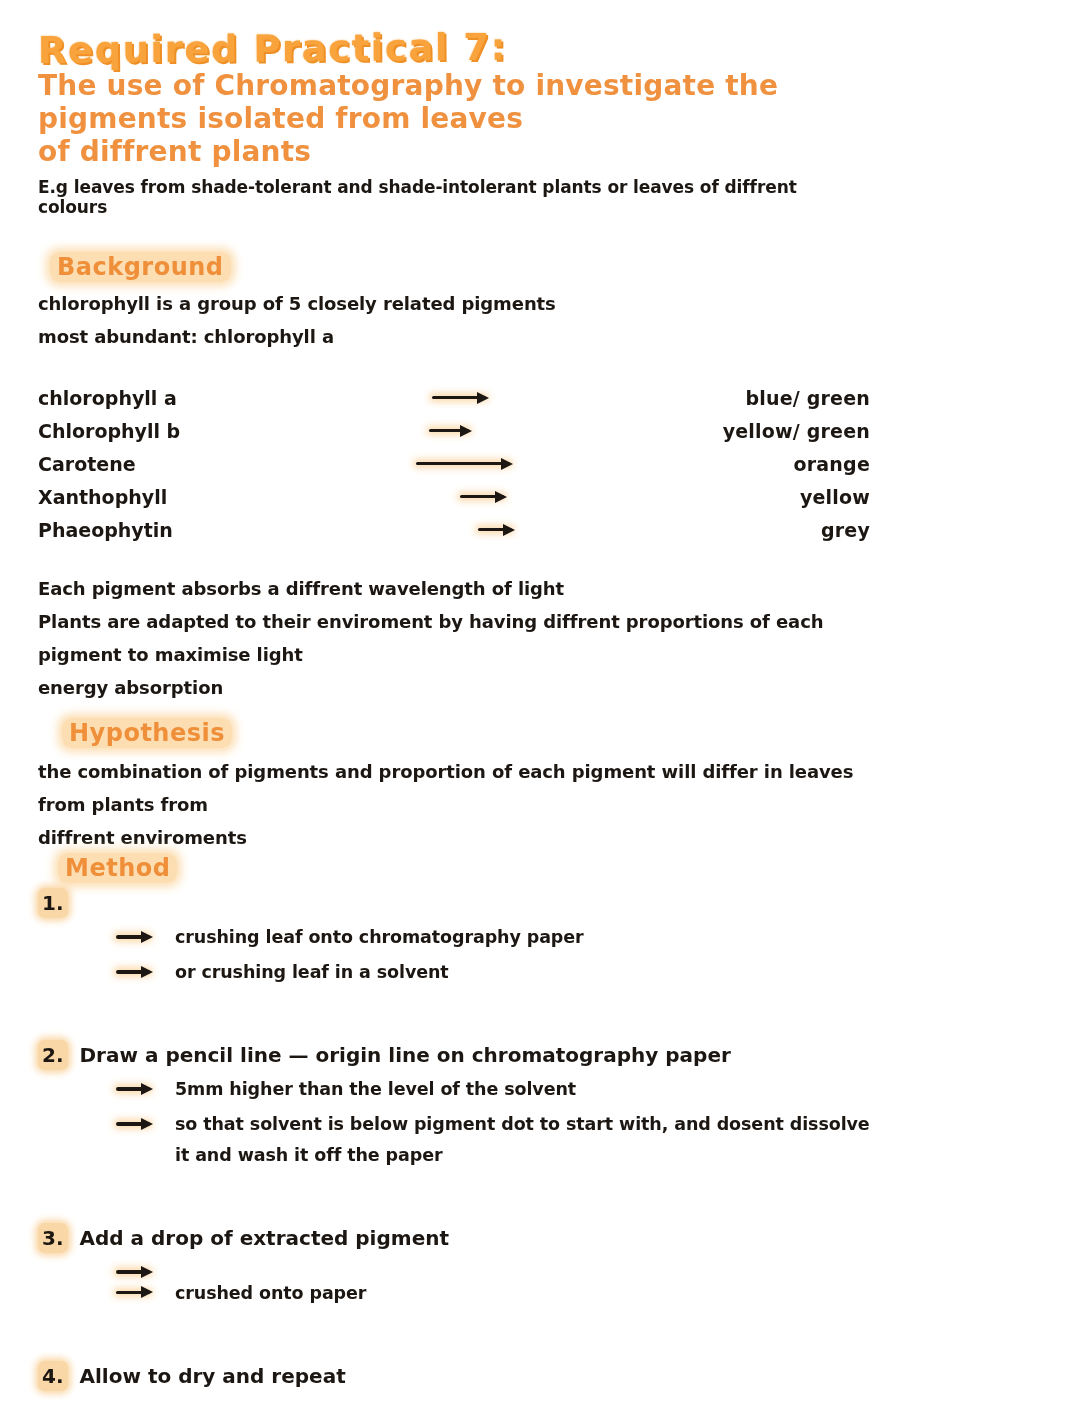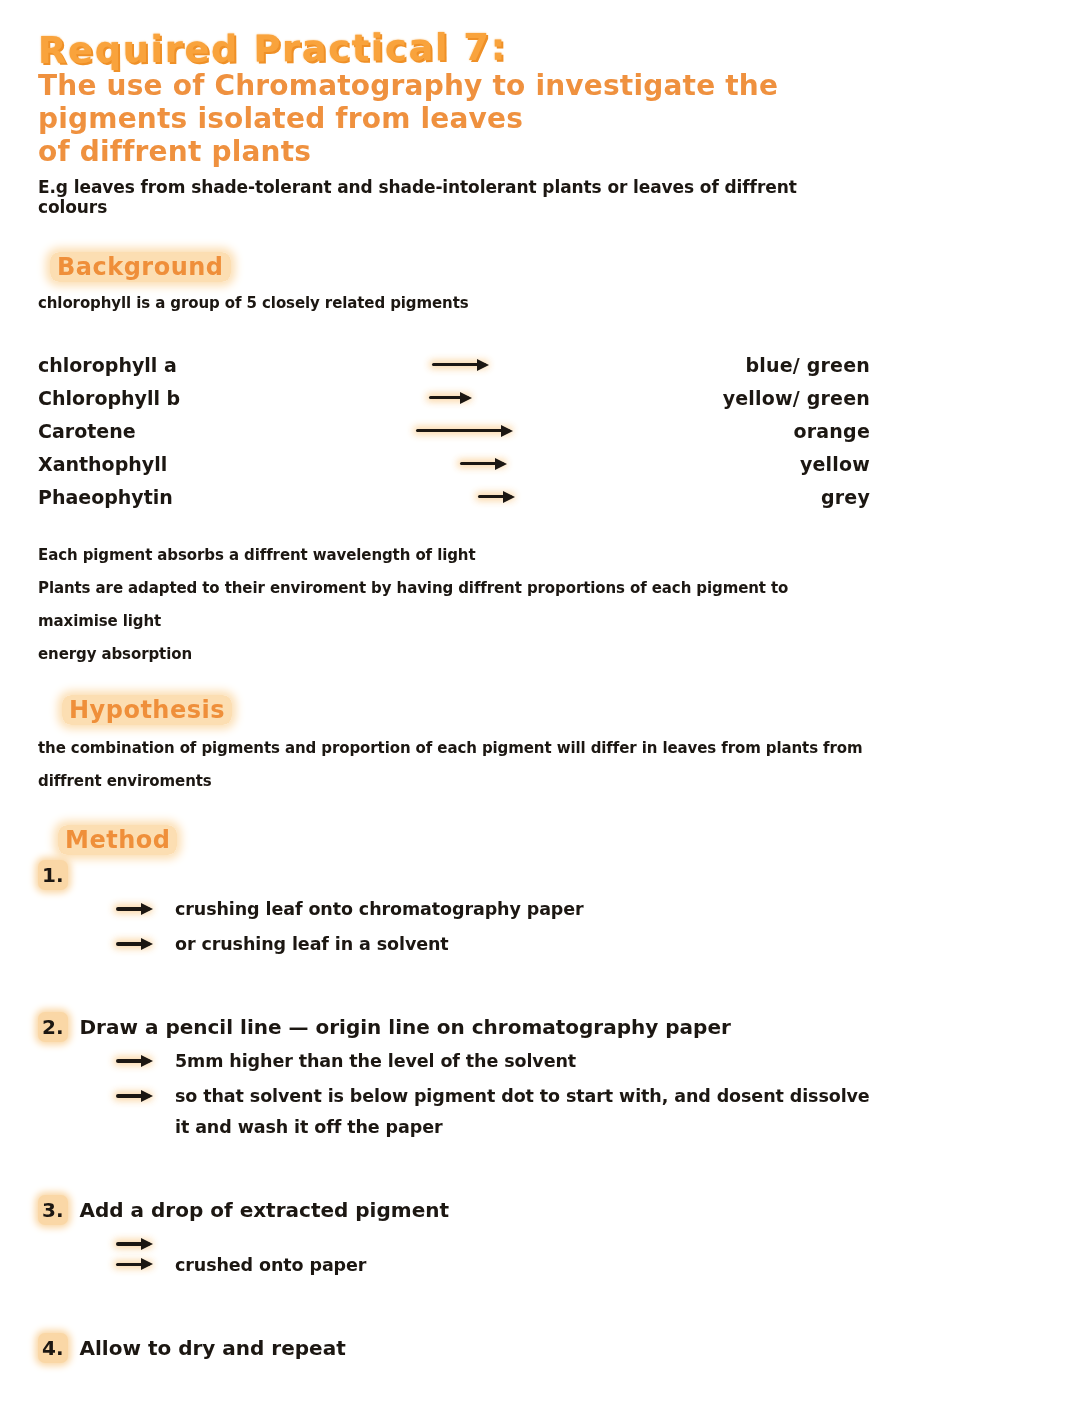--- a/index.html
+++ b/index.html
@@ -12,29 +12,29 @@
     margin:0; font-size:37px; font-weight:700; letter-spacing:1.5px;
     color:#F9A33C; text-shadow:2px 2px 0 #ef9027, 0 0 2px #f7b86a;
     transform:rotate(-0.4deg);
   }
   .subtitle { font-size:28px; line-height:33px; font-weight:700; color:#EF913F; letter-spacing:0.2px; }
   .example { margin-top:9px; font-size:17px; font-weight:700; letter-spacing:-0.1px; }
 
   .sec-head { font-size:24px; font-weight:700; color:#EF8F3A; letter-spacing:0.5px;padding-left:12px; }
   .hl { background:#FCDEB2; border-radius:9px; padding:1px 7px; box-shadow:0 0 10px 4px #FCDEB2; }
 
-  .body-line { font-size:15px; line-height:33px; font-weight:700; letter-spacing:-0.1px; }
+  .body-line { font-size:18px; line-height:33px; font-weight:700; letter-spacing:-0.1px; }
 
   .mt-bg    { margin-top:36px; }
   .mt-intro { margin-top:6px; }
   .mt-pig   { margin-top:28px; }
   .mt-notes { margin-top:26px; }
-  .mt-hyp   { margin-top:25px; margin-left:12px; }
+  .mt-hyp   { margin-top:15px; margin-left:12px; }
   .mt-hyptx { margin-top:8px; }
-  .mt-meth  { margin-top:28px; margin-left:8px; }
+  .mt-meth  { margin-left:8px; }
 
   .pig-row { display:flex; align-items:center; height:33px; font-size:19px; font-weight:700;justify-content:space-between; }
   .pig-colour { letter-spacing:0.2px; }
 
   .arrow {
     display:inline-block; position:relative; height:3.5px; background:#1c1712;
     border-radius:2px; flex:none;
     box-shadow:0 0 7px 3px rgba(251,216,168,0.95);
     margin:0 16px 0 12px;
   }
@@ -64,20 +64,21 @@
     <div>The use of Chromatography to investigate the pigments isolated from leaves</div>
     <div>of diffrent plants</div>
   </div>
 
   <div class="example">E.g leaves from shade-tolerant and shade-intolerant plants or leaves of diffrent colours</div>
 
   <div class="sec-head mt-bg">
     <span class="hl">Background</span>
   </div>
   <div class="body-line mt-intro">chlorophyll is a group of 5 closely related pigments</div>
+  <div class="body-line">most abundant: chlorophyll a</div>
 
   <div class="mt-pig">
     <div class="pig-row">
       <span>chlorophyll a</span>
       <span class="arrow aw-55"></span>
       <span class="pig-colour">blue/ green</span>
     </div>
     <div class="pig-row">
       <span>Chlorophyll b</span>
       <span class="arrow aw-42"></span>

